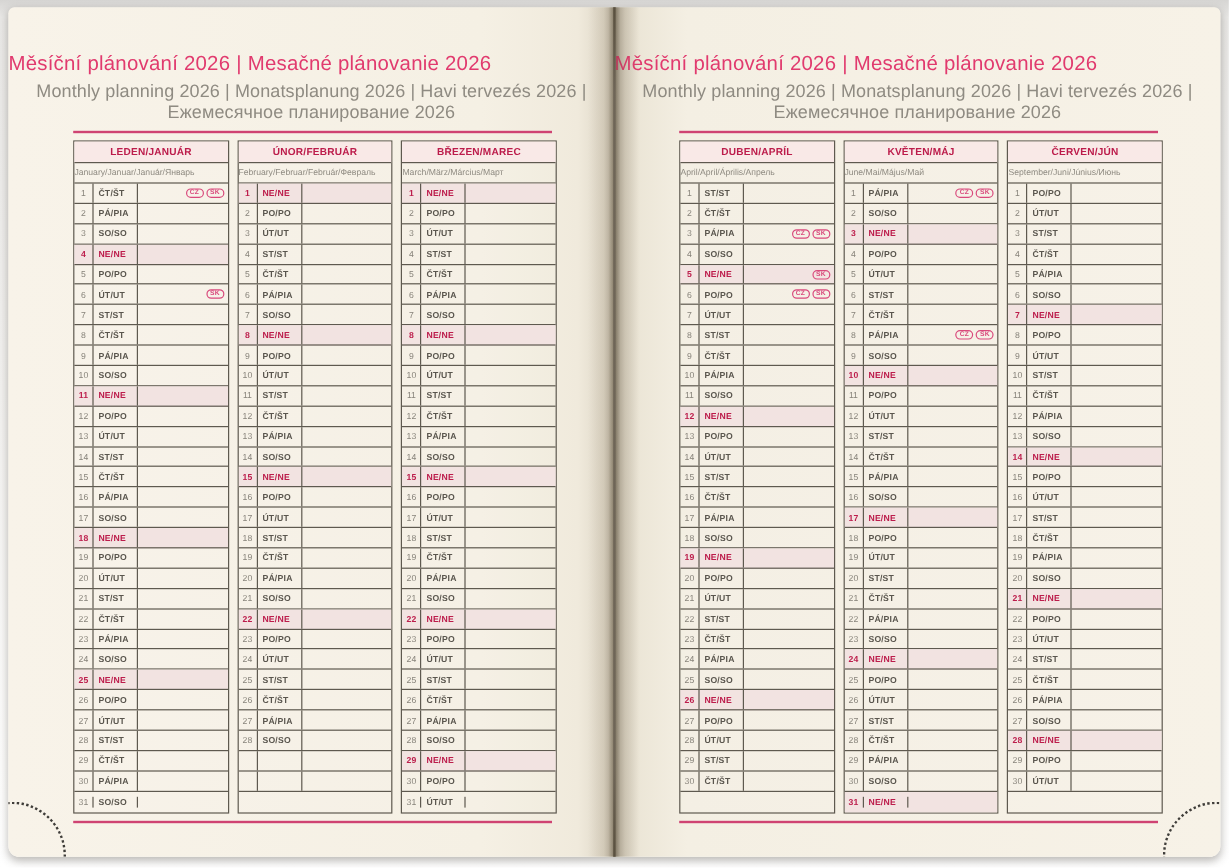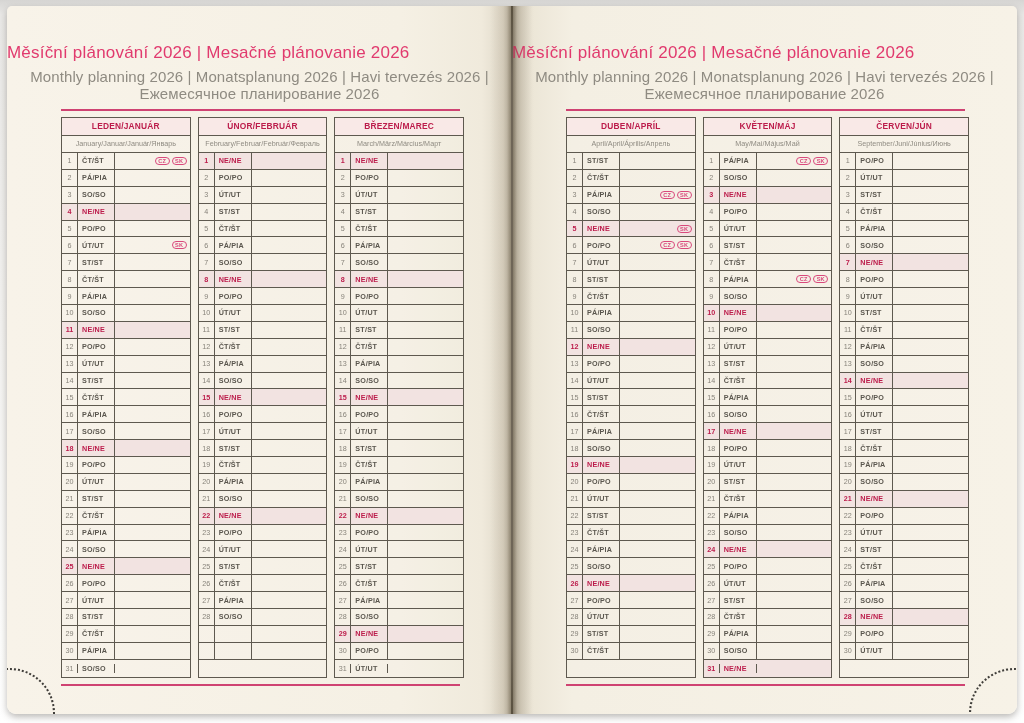--- a/index.html
+++ b/index.html
@@ -33,21 +33,21 @@
   .ptitle{margin-top:37px; text-align:left; font-size:17px; font-weight:normal;
     color:var(--title-pink); letter-spacing:.2px;}
   .psub{margin-top:5px; text-align:center; font-size:15px; color:var(--muted); letter-spacing:.1px;}
   .rule{height:2px; background:var(--rule-pink); margin:7px 52px 0 54px;}
   .cols{display:flex; gap:7px; margin:6px 48px 0 54px;}
   .month{flex:1; border:1px solid var(--grid); background:rgba(255,255,255,.06);}
   .mhead{height:18px; line-height:17px; background:var(--header-bg); color:var(--month-red);
     font-size:8.4px; font-weight:bold; text-align:center; letter-spacing:.2px;
     border-bottom:1px solid var(--grid);}
   .msub{height:17px; line-height:16px; font-size:7.2px; color:var(--muted);
-    text-align:center; border-bottom:1px solid var(--grid);}
+    border-bottom:1px solid var(--grid);}
   .drow{display:flex; height:16.9px; border-bottom:1px solid var(--grid); align-items:stretch;}
   .drow:last-child{border-bottom:none;align-items:center;}
   .dn{width:16px; border-right:1px solid var(--grid); font-size:7.2px; color:var(--numtxt);
     display:flex; align-items:center; justify-content:center;}
   .dw{width:37px; border-right:1px solid var(--grid); font-size:7.2px; font-weight:bold;
     color:var(--daytxt); display:flex; align-items:center; padding-left:4px; letter-spacing:.2px;}
   .dx{flex:1; display:flex; align-items:center; justify-content:flex-end;
     padding-right:3px; gap:2px;}
   .drow.hl{background:var(--hl-bg);}
   .drow.hl .dn,.drow.hl .dw{color:var(--month-red); font-weight:bold;}
@@ -728,21 +728,21 @@
             <div class="dx"></div>
           </div>
           <div class="drow">
             <div class="dn"></div>
             <div class="dw"></div>
             <div class="dx"></div>
           </div>
         </div>
         <div class="month">
           <div class="mhead">KVĚTEN/MÁJ</div>
-          <div class="msub">May/Mai/Május/Май</div>
+          <div class="msub">June/Mai/Május/Май</div>
           <div class="drow">
             <div class="dn">1</div>
             <div class="dw">PÁ/PIA</div>
             <div class="dx">
               <span class="badge">CZ</span>
               <span class="badge">SK</span>
             </div>
           </div>
           <div class="drow">
             <div class="dn">2</div>

